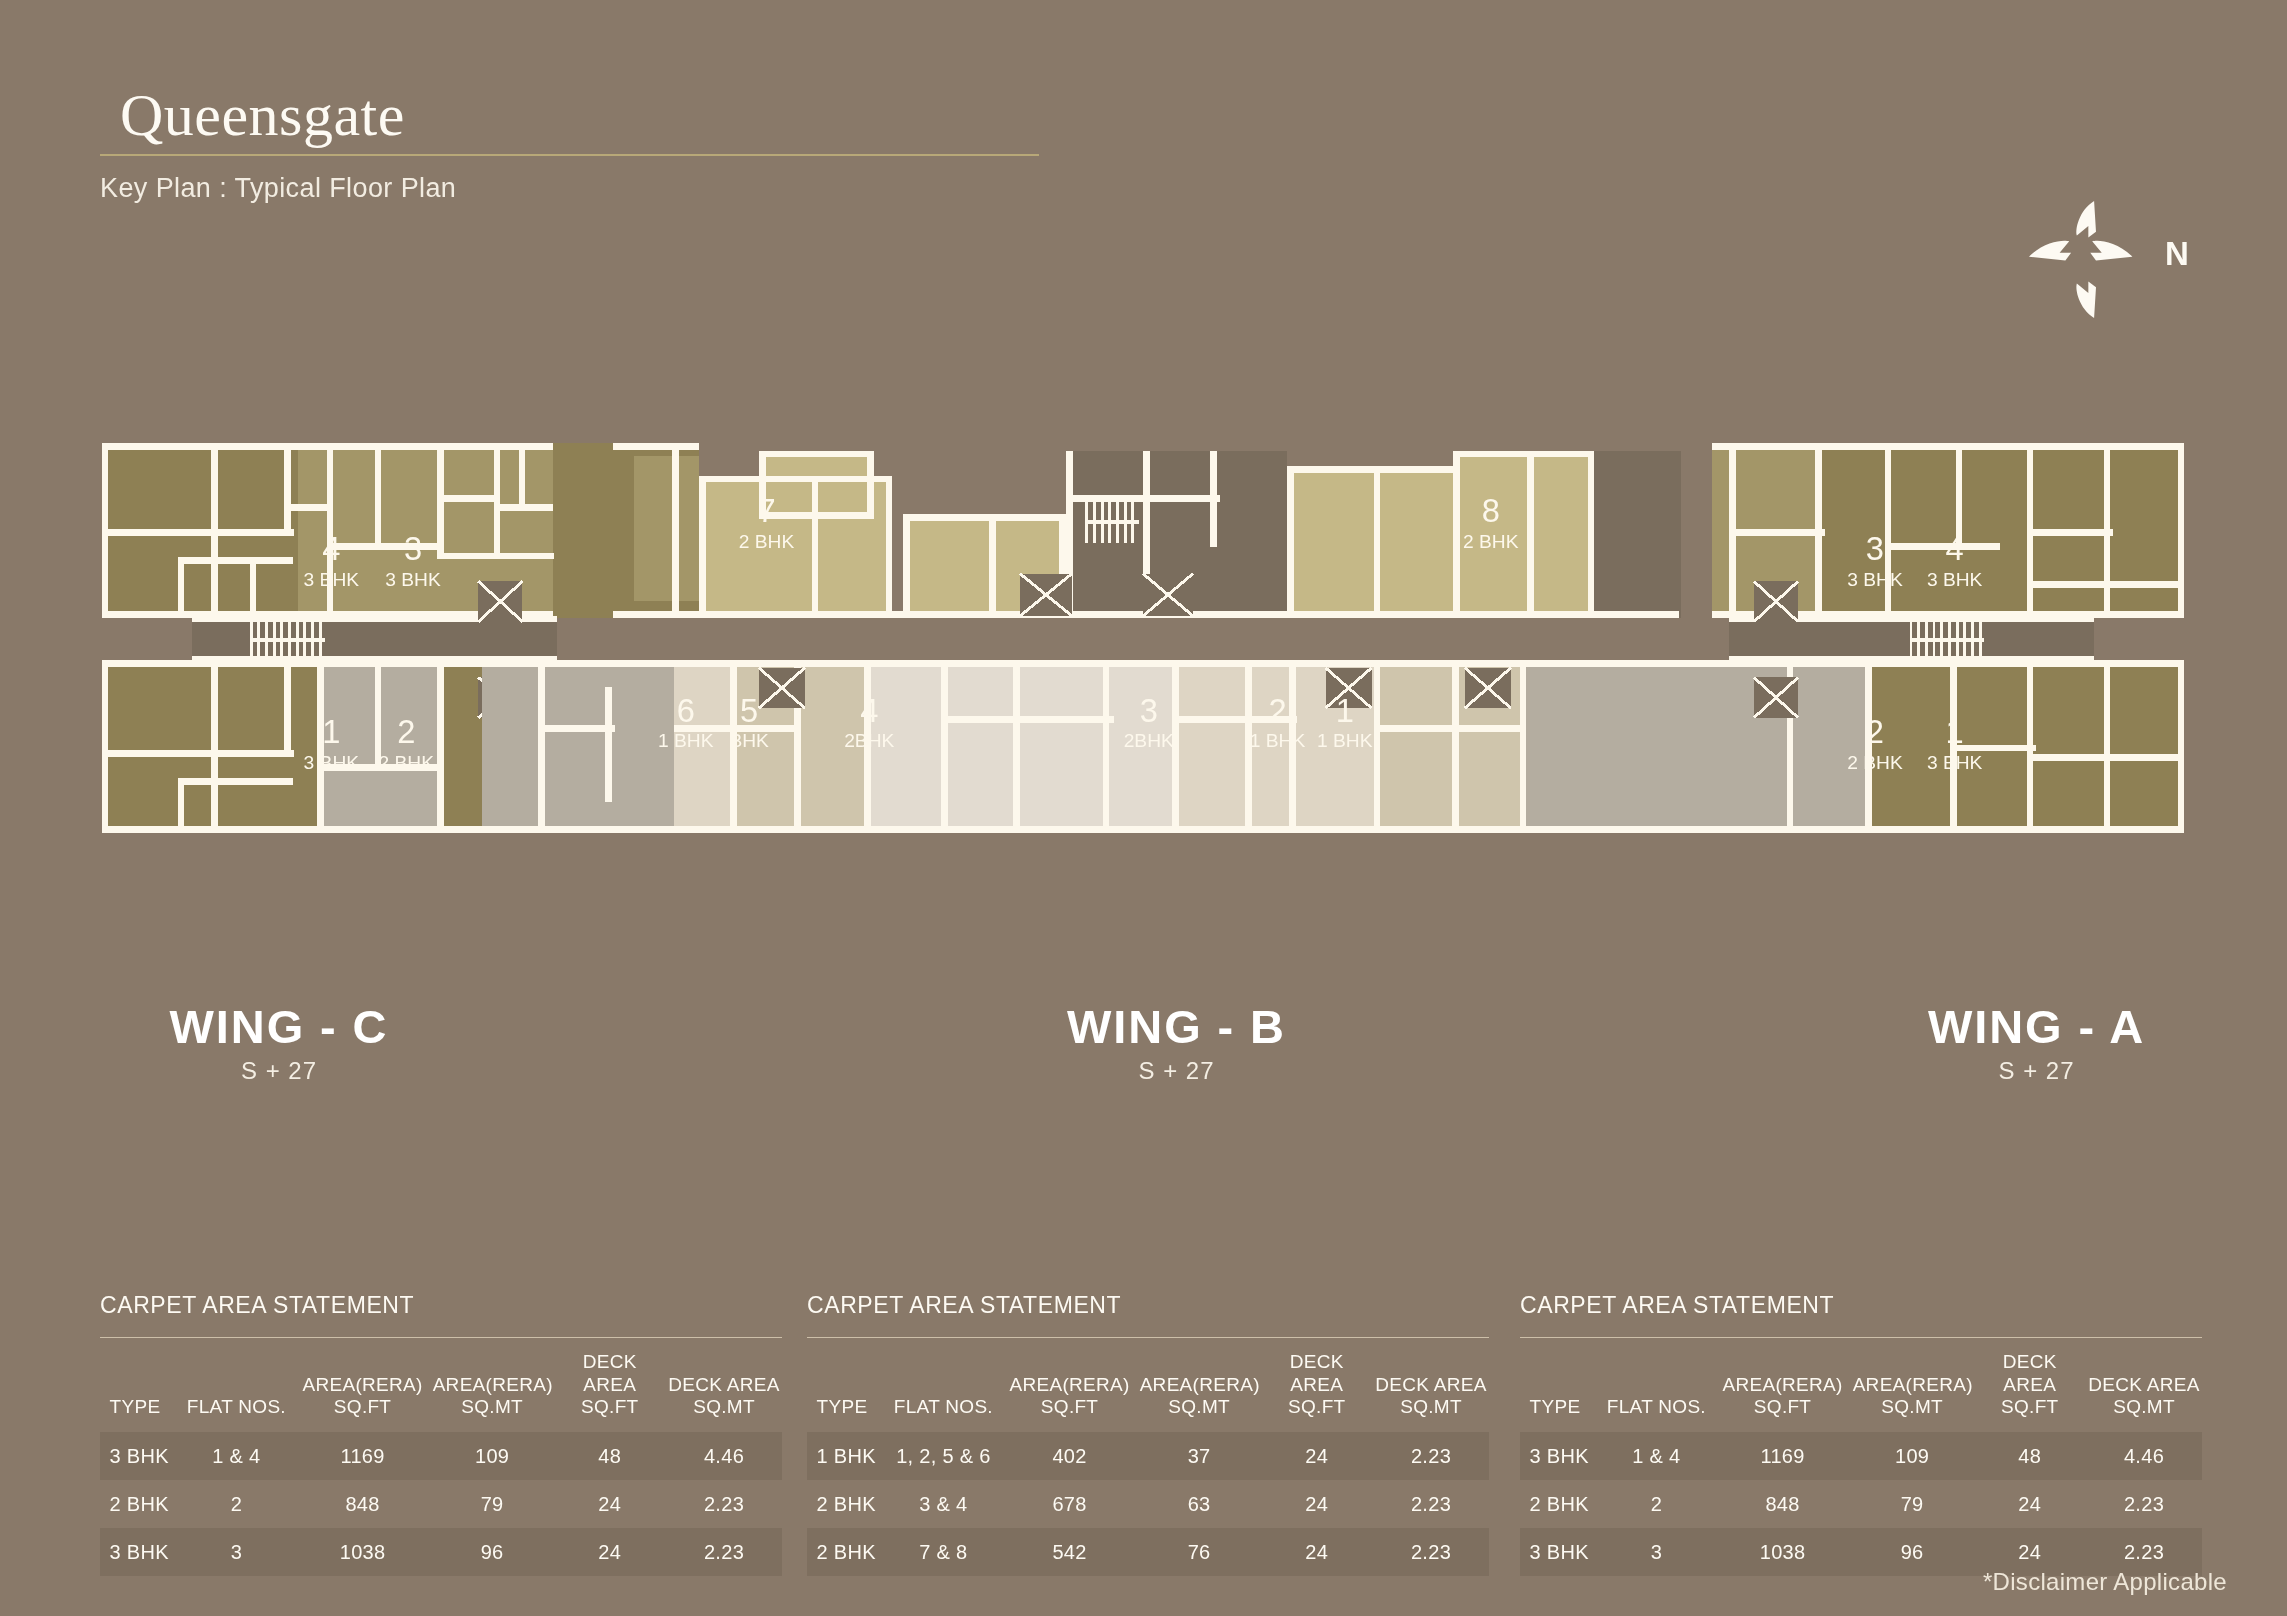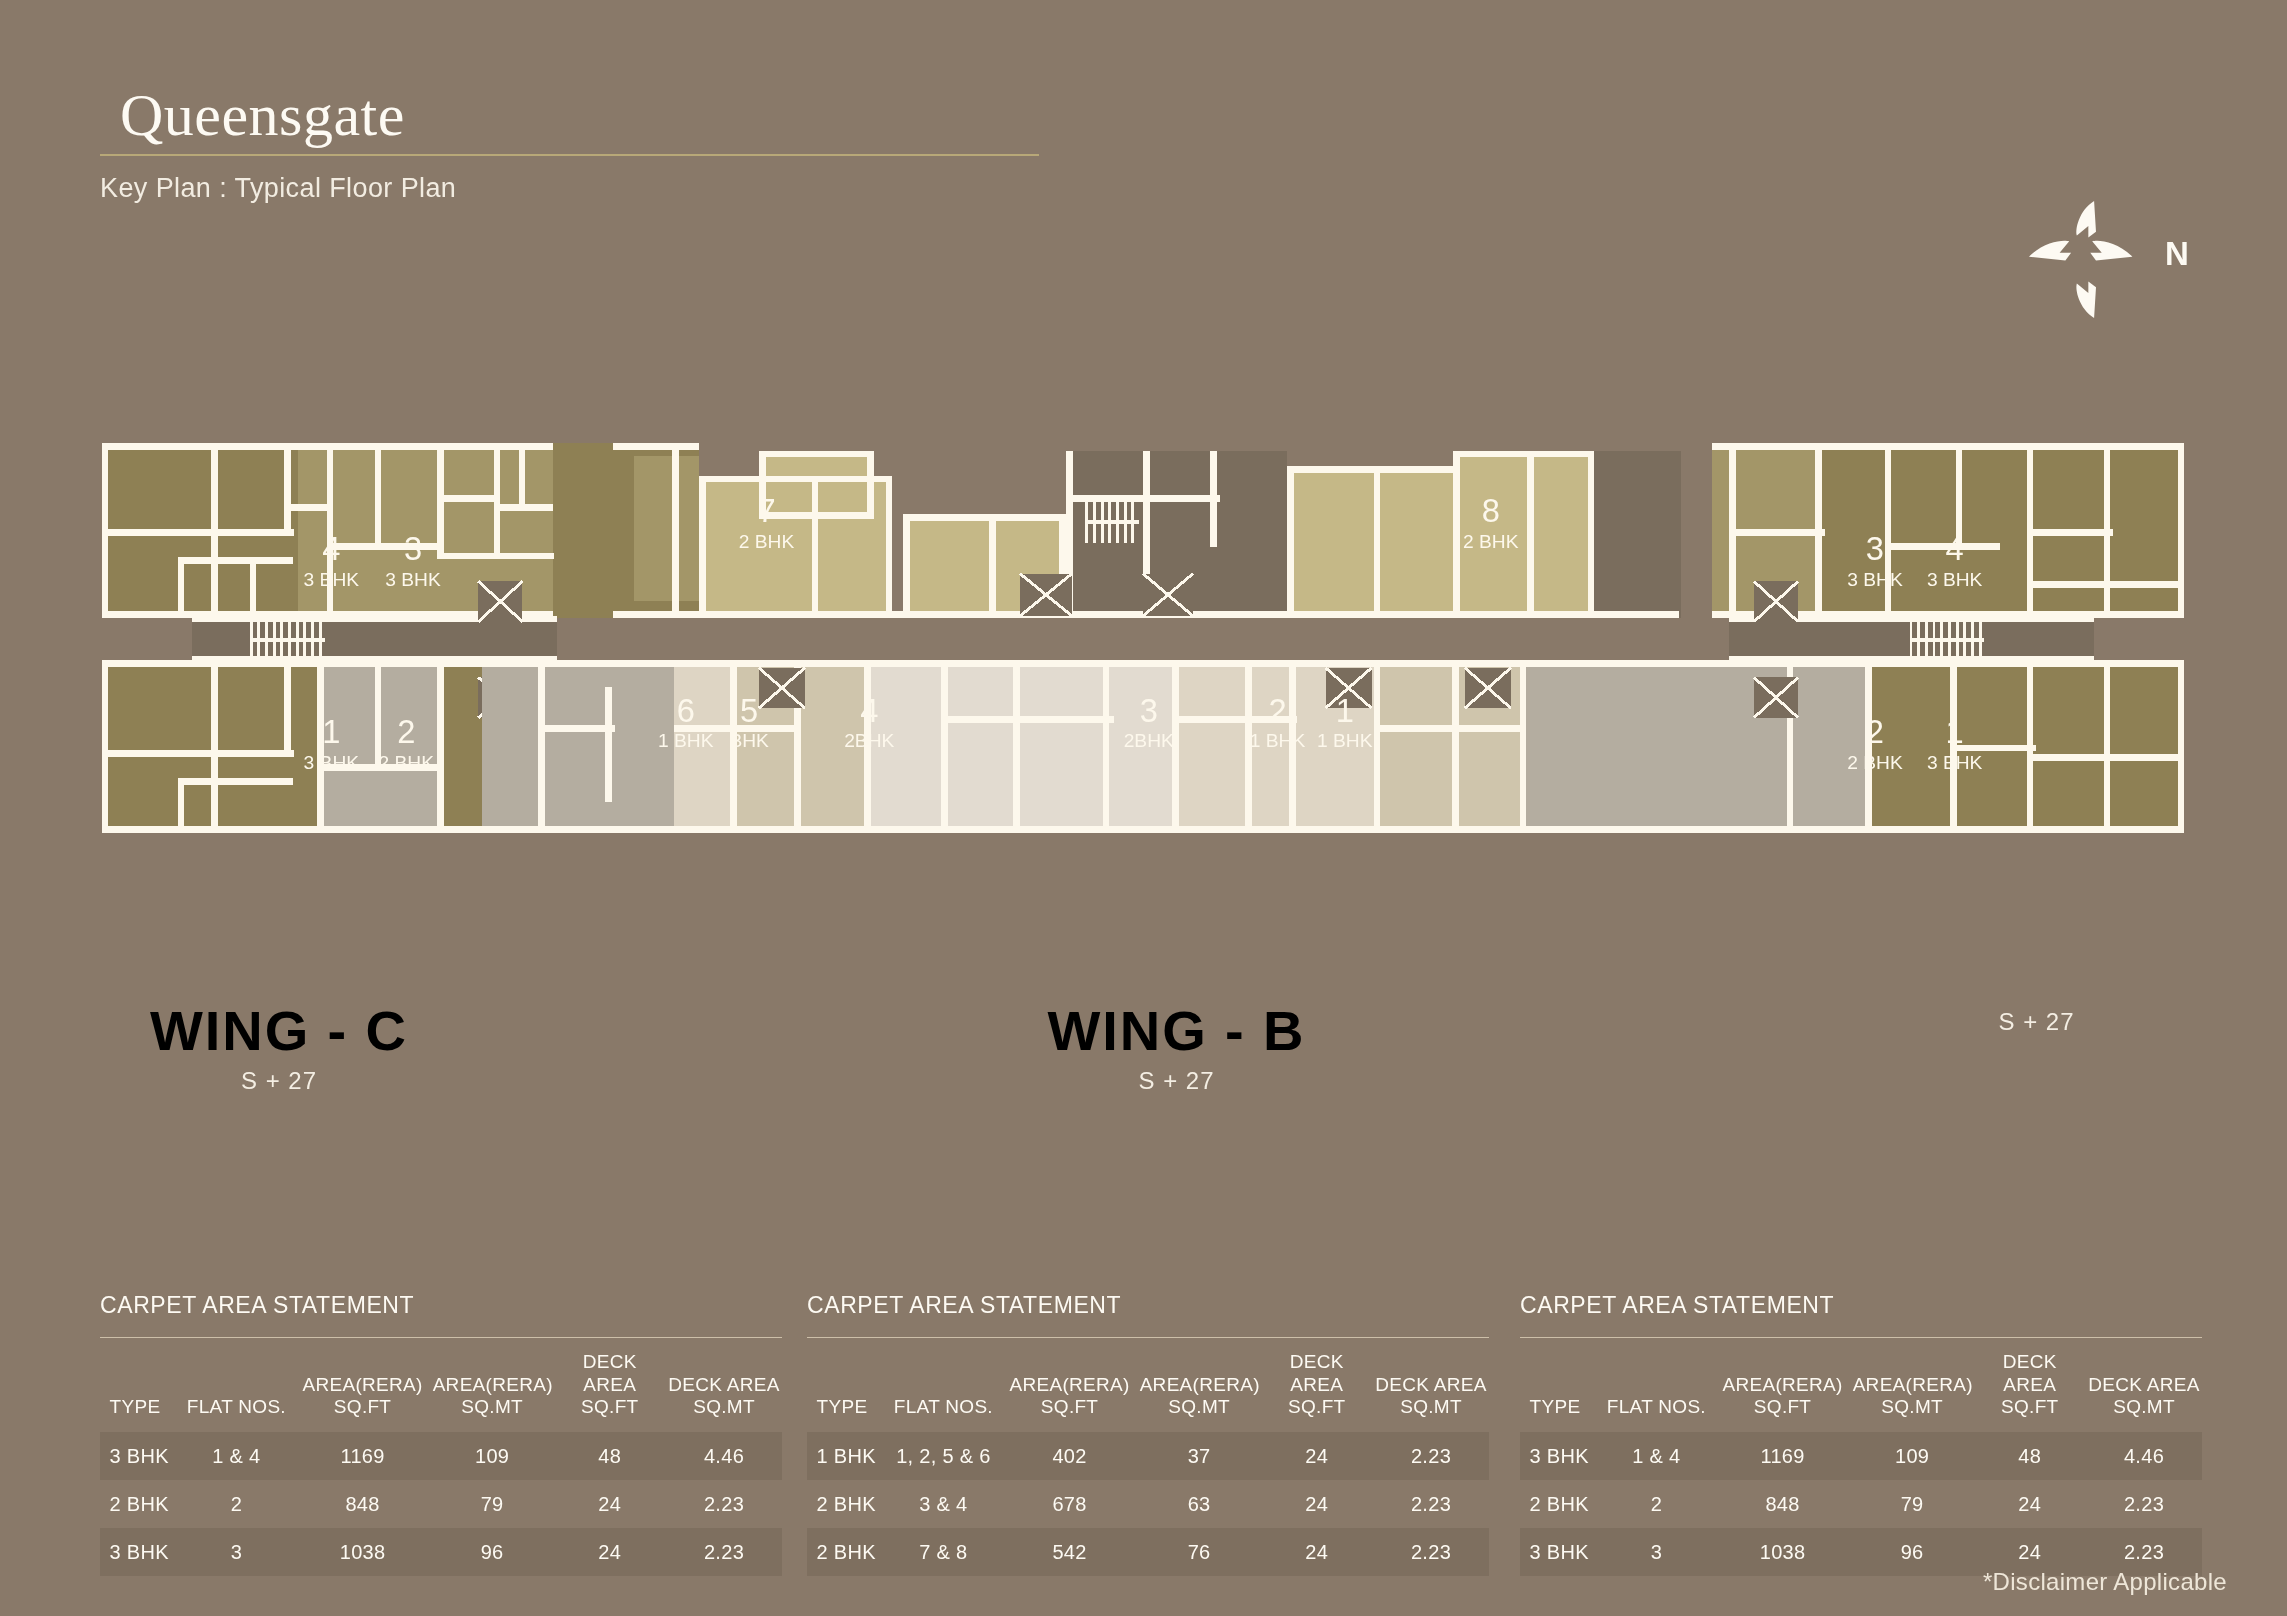--- a/index.html
+++ b/index.html
@@ -35,21 +35,21 @@
     font-size: 33px; font-weight: 700; color: #fdfaf3;
   }
 
   
   .plan { position: absolute; left: 96px; top: 437px; width: 2094px; height: 500px; }
   .plan svg { display: block; }
 
   
   .wing { position: absolute; text-align: center; }
   .wing .wname {
-    font-size: 56px; font-weight: 700; color: #000000;
+    font-size: 47px; font-weight: 700; color: #ffffff;
     letter-spacing: 1.9px; line-height: 1.05;
   }
   .wing .wsub {
     font-size: 24px; font-weight: 400; color: #f4eee3;
     letter-spacing: 1px; margin-top: 5.8px;
   }
   #wing-c { left: 106px;  top: 1002px; width: 346px; }
   #wing-b { left: 965px; top: 1002px; width: 423px; }
   #wing-a { left: 1854px; top: 1002px; width: 365px; }
 
@@ -435,20 +435,21 @@
 
   <div class="wing" id="wing-c">
     <div class="wname">WING - C</div>
     <div class="wsub">S + 27</div>
   </div>
   <div class="wing" id="wing-b">
     <div class="wname">WING - B</div>
     <div class="wsub">S + 27</div>
   </div>
   <div class="wing" id="wing-a">
+    <div class="wname">WING - A</div>
     <div class="wsub">S + 27</div>
   </div>
 
   <div class="table-block" id="tbl-c">
     <div class="tbl-title">CARPET AREA STATEMENT</div>
     <div class="tbl-rule"></div>
     <table class="cas">
       <colgroup>
           <col class="c-type">
           <col class="c-flat">

